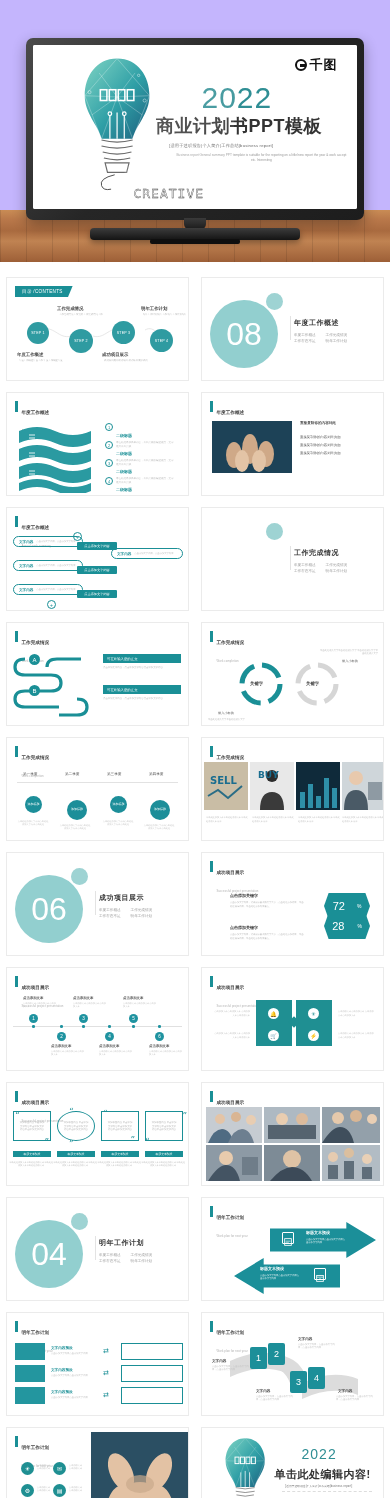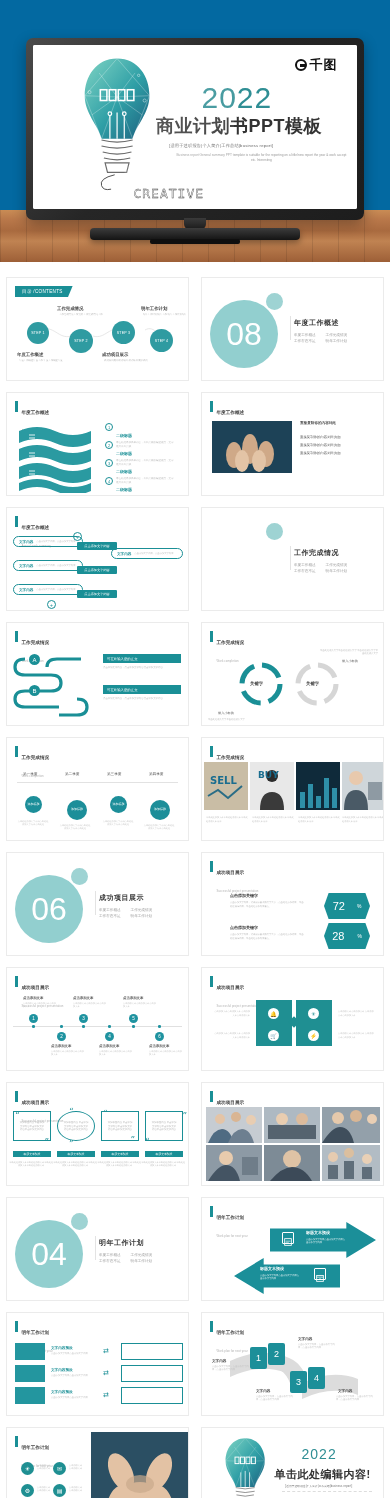--- a/index.html
+++ b/index.html
@@ -5,21 +5,21 @@
   * { box-sizing: border-box; margin:0; padding:0; }
   body {
     width: 390px; height: 1498px;
     background: #ffffff;
     font-family: "Liberation Sans", sans-serif;
     overflow: hidden;
   }
   .page { position:relative; width:390px; height:1498px; background:#fff; }
 
   
-  .hero { position:relative; width:390px; height:262px; overflow:hidden; background:#0369a1; }
+  .hero { position:relative; width:390px; height:262px; overflow:hidden; background:#c4b5fd; }
   .wood {
     position:absolute; left:0; right:0; top:210px; height:52px;
     background:
       linear-gradient(180deg,#c98c55 0%, #b9784a 18%, #a96a3f 40%, #c08352 60%, #9d5f37 100%);
   }
   .wood::after{
     content:""; position:absolute; inset:0;
     background: repeating-linear-gradient(90deg, rgba(0,0,0,.10) 0 1px, rgba(255,255,255,0) 1px 26px);
   }
   .tv-outer{
@@ -558,21 +558,21 @@
           <span class="t2">Successful project presentation</span></span>
         </div>
         <div class="hd-t" style="left:28px;top:40px;">点击添加关键字</div>
         <div class="hd-d" style="left:28px;top:48px;">点击添加文字内容，请根据需要调整文字大小，点击此处添加内容。单击此处编辑内容，单击此处添加内容要点。</div>
         <div class="hd-t" style="left:28px;top:72px;">点击添加关键字</div>
         <div class="hd-d" style="left:28px;top:80px;">点击添加文字内容，请根据需要调整文字大小，点击此处添加内容。单击此处编辑内容，单击此处添加内容要点。</div>
         <div class="hexn" style="left:122px;top:40px;gap:12px;">
           <span>72</span>
             <span style="font-size:5px">%</span>
         </div>
-        <div class="hexn" style="left:122px;top:70px;gap:13px;">
+        <div class="hexn" style="left:122px;top:60px;gap:13px;">
           <span>28</span>
             <span style="font-size:5px">%</span>
         </div>
       </div>
     </div>
 
     <div class="cell">
       <div class="slide">
         <div class="hdr">
           <span class="bar"></span>

